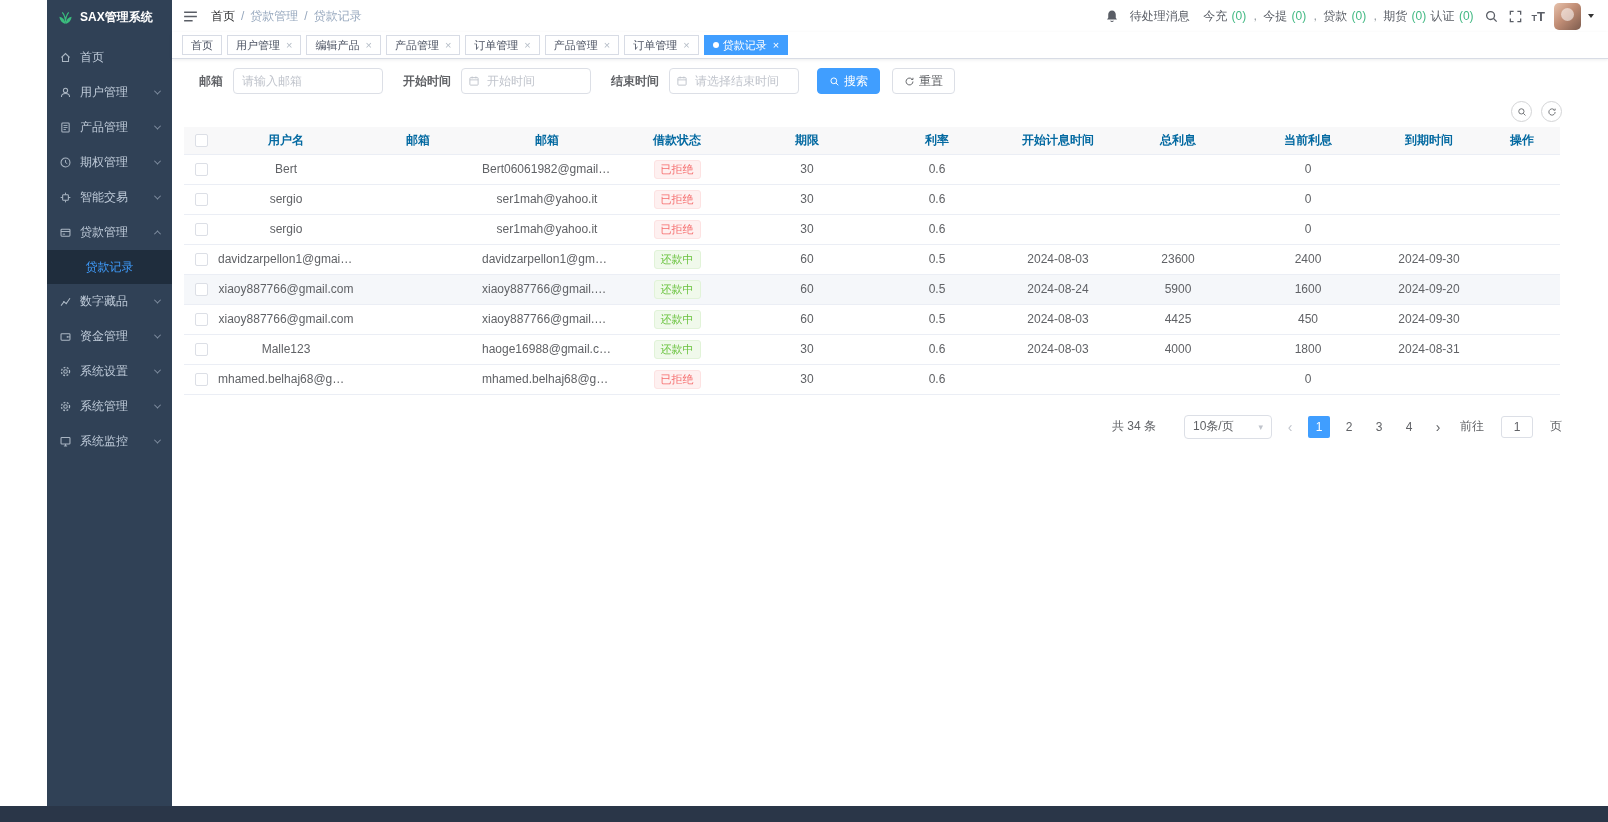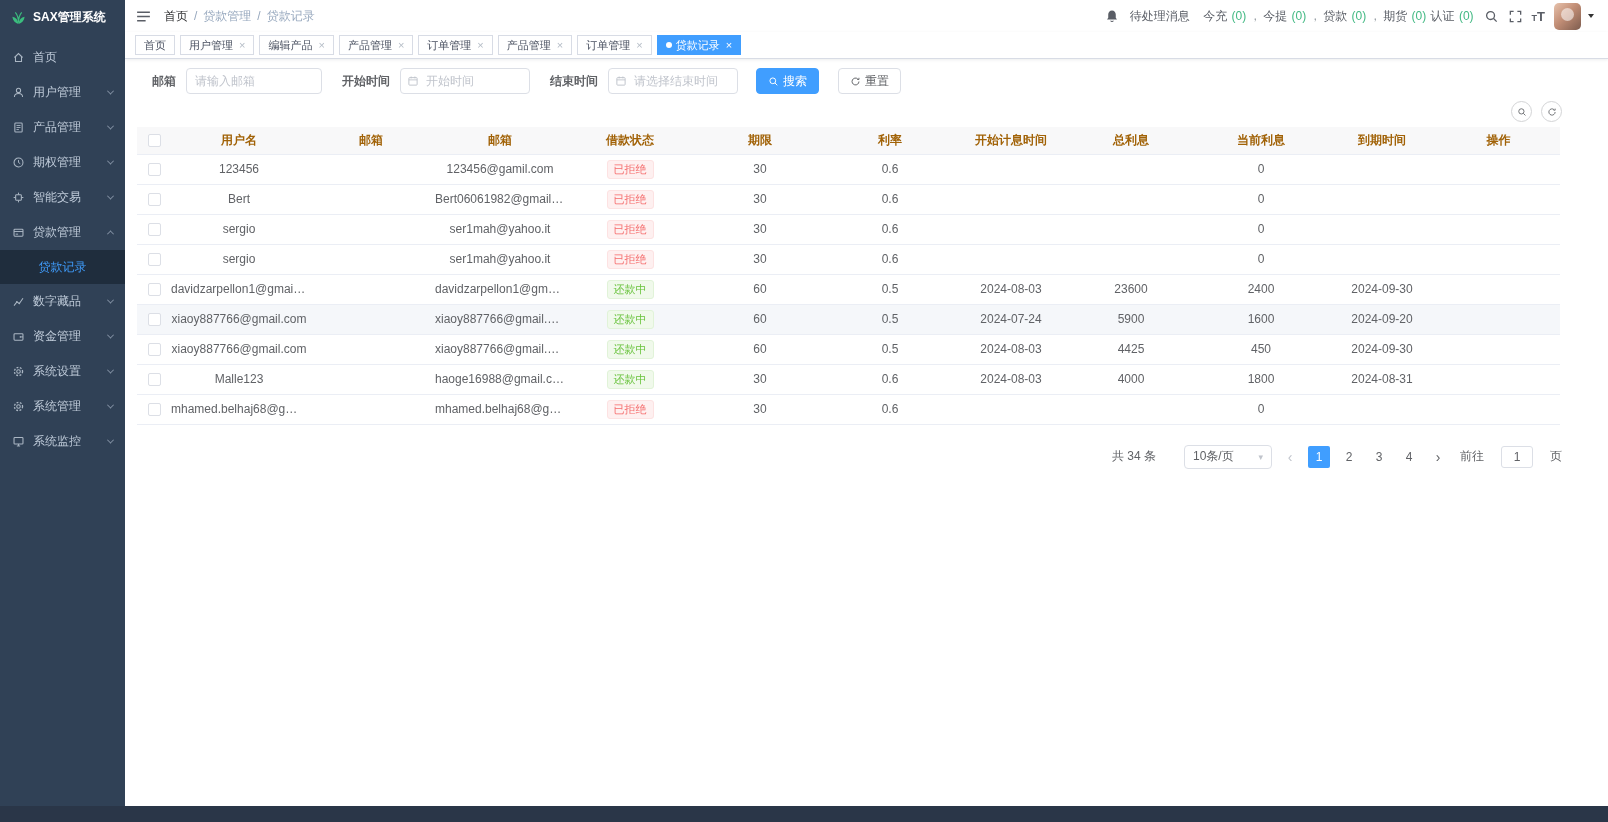--- a/index.html
+++ b/index.html
@@ -1,19 +1,19 @@
 <!DOCTYPE html>
 <html><head>
 <meta charset="utf-8">
 <style>
   * { box-sizing: border-box; margin: 0; padding: 0; }
   html,body { width:1608px; height:822px; overflow:hidden; }
   body { font-family:"Liberation Sans","DejaVu Sans",sans-serif; font-size:12px; color:#606266; background:#fff; }
 
-  .app { display:flex; height:806px; }
+  .app { display:flex; height:806px;padding-left:47px; }
   .bottom-strip { height:16px; width:1608px; background:#2a3648; }
 
   
   .sidebar { width:125px; background:#304156; flex:none; display:flex; flex-direction:column; overflow:hidden; }
   .logo-row { height:34px; display:flex; align-items:center; gap:6px; padding:0 10px; flex:none; }
   .logo-icon { width:17px; height:17px; color:#3bbd7e; flex:none; }
   .logo-title { color:#fff; font-weight:bold; font-size:12px; white-space:nowrap; }
   .menu { margin-top:6px; }
   .menu-item { height:35px; display:flex; align-items:center; gap:8px; padding:0 12px; color:#bfcbd9; cursor:pointer; }
   .mi-icon { width:13px; height:13px; flex:none; color:#aab6c3; }
@@ -54,35 +54,35 @@
   .tab.active .tab-close { color:#fff; }
 
   
   .filter-row { display:flex; align-items:center; gap:8px; padding:9px 14px 7px 27px; flex:none; }
   .f-label { font-weight:bold; color:#606266; margin-right:2px; white-space:nowrap; }
   .f-input { height:26px; border:1px solid #dcdfe6; border-radius:4px; padding:0 8px; font-size:12px; color:#606266; font-family:inherit; outline:none; background:#fff; }
   .f-input::placeholder { color:#c0c4cc; }
   .input-wrap { position:relative; display:flex; align-items:center; }
   .input-wrap .cal-icon { position:absolute; left:7px; width:12px; height:12px; color:#c0c4cc; pointer-events:none; }
   .input-wrap .f-input { padding-left:25px; }
-  .w-email { width:136px; }
+  .w-email { width:150px; }
   .w-date { width:130px; }
-  .btn { height:26px; border-radius:4px; border:1px solid #dcdfe6; background:#fff; color:#606266; font-size:12px; font-family:inherit; display:inline-flex; align-items:center; gap:4px; padding:0 11px; cursor:pointer; margin-left:11px; }
+  .btn { height:26px; border-radius:4px; border:1px solid #dcdfe6; background:#fff; color:#606266; font-size:12px; font-family:inherit; display:inline-flex; align-items:center; gap:4px; padding:0 11px; cursor:pointer; margin-left:4px; }
   .btn-primary { background:#409EFF; border-color:#409EFF; color:#fff; }
   .btn .bicon { width:11px; height:11px; }
 
   
   .table-toolbar { display:flex; justify-content:flex-end; gap:9px; padding:0 46px 5px 0; flex:none; }
   .circle-btn { width:21px; height:21px; border-radius:50%; border:1px solid #d3d4d6; background:#fff; color:#606266; display:flex; align-items:center; justify-content:center; cursor:pointer; }
   .circle-btn svg { width:10px; height:10px; }
 
   
   .table-wrap { padding:0 48px 0 12px; flex:none; }
   table { width:100%; border-collapse:collapse; table-layout:fixed; font-size:12px; }
-  thead th { background:#f8f8f9; color:#a16207; font-weight:bold; height:27px; text-align:center; border-bottom:1px solid #ebeef5; white-space:nowrap; overflow:hidden; }
+  thead th { background:#f8f8f9; color:#0369a1; font-weight:bold; height:27px; text-align:center; border-bottom:1px solid #ebeef5; white-space:nowrap; overflow:hidden; }
   tbody td { height:30px; text-align:center; border-bottom:1px solid #ebeef5; color:#606266; white-space:nowrap; overflow:hidden; text-overflow:ellipsis; }
   tbody tr.highlighted { background:#f5f7fa; }
   .checkbox { display:inline-block; width:13px; height:13px; border:1px solid #dcdfe6; border-radius:2px; background:#fff; vertical-align:middle; cursor:pointer; }
   .badge { display:inline-block; padding:1px 6px; border-radius:3px; font-size:11px; line-height:15px; }
   .badge-rejected { color:#f56c6c; background:#fef0f0; border:1px solid #fde2e2; }
   .badge-repaying { color:#67c23a; background:#f0f9eb; border:1px solid #e1f3d8; }
 
   
   .pagination { display:flex; align-items:center; justify-content:flex-end; gap:8px; padding:20px 46px 0 0; color:#606266; font-size:12px; }
   .pg-total { margin-right:20px; }
@@ -445,34 +445,20 @@
   <th>总利息</th>
 
   <th>当前利息</th>
 
   <th>到期时间</th>
 
   <th>操作</th>
 </tr>
         </thead>
         <tbody id="tbody">
-  <tr>
-    <td><span class="checkbox"></span></td>
-    <td>123456</td>
-    <td></td>
-    <td>123456@gamil.com</td>
-    <td><span class="badge badge-rejected">已拒绝</span></td>
-    <td>30</td>
-    <td>0.6</td>
-    <td></td>
-    <td></td>
-    <td>0</td>
-    <td></td>
-    <td></td>
-  </tr>
 
   <tr>
     <td><span class="checkbox"></span></td>
     <td>Bert</td>
     <td></td>
     <td>Bert06061982@gmail.com</td>
     <td><span class="badge badge-rejected">已拒绝</span></td>
     <td>30</td>
     <td>0.6</td>
     <td></td>
@@ -529,21 +515,21 @@
 
 
   <tr class="highlighted">
     <td><span class="checkbox"></span></td>
     <td>xiaoy887766@gmail.com</td>
     <td></td>
     <td>xiaoy887766@gmail.com</td>
     <td><span class="badge badge-repaying">还款中</span></td>
     <td>60</td>
     <td>0.5</td>
-    <td>2024-07-24</td>
+    <td>2024-08-24</td>
     <td>5900</td>
     <td>1600</td>
     <td>2024-09-20</td>
     <td></td>
   </tr>
 
   <tr>
     <td><span class="checkbox"></span></td>
     <td>xiaoy887766@gmail.com</td>
     <td></td>

